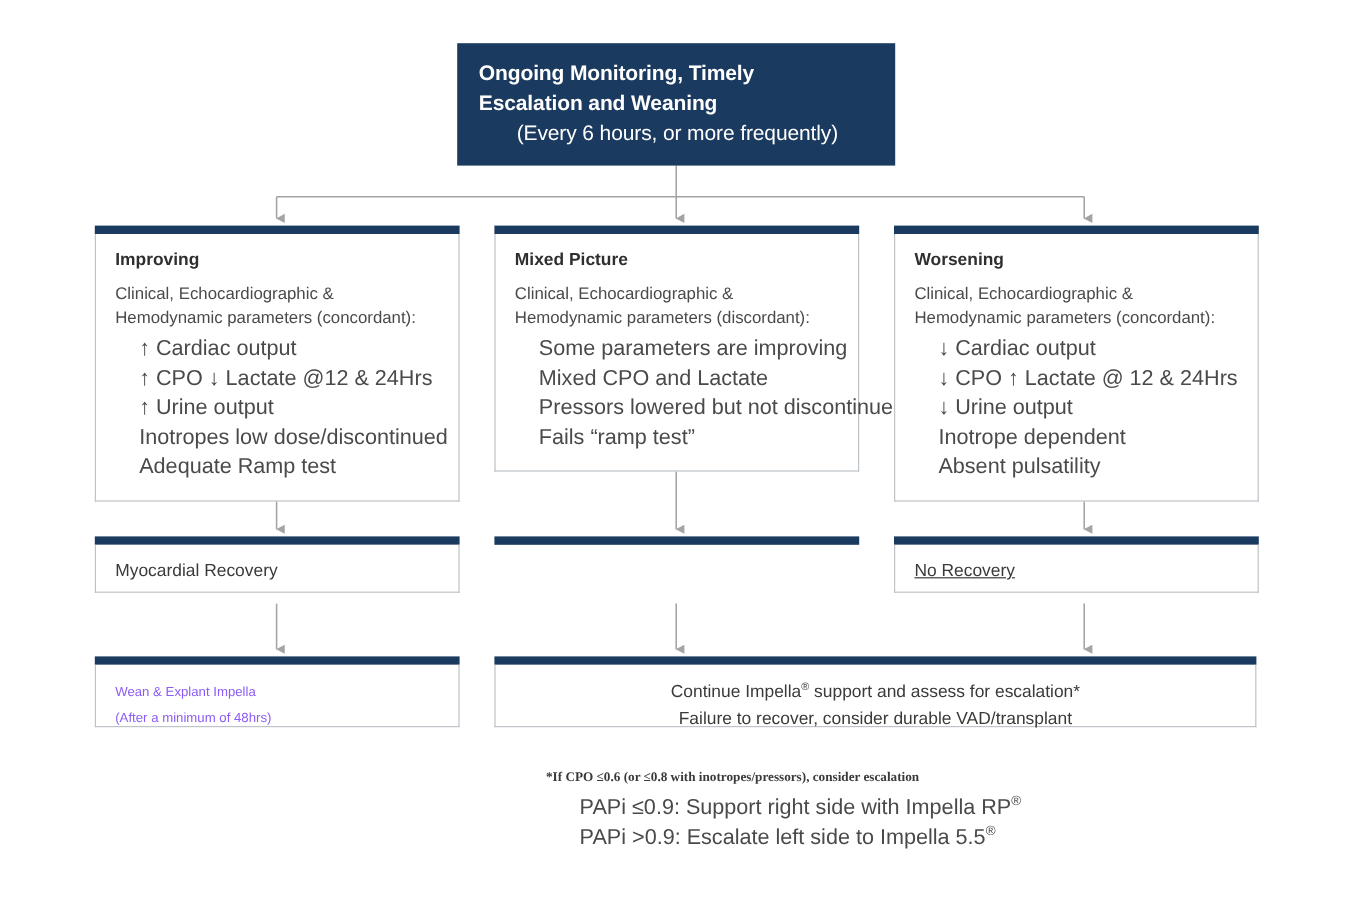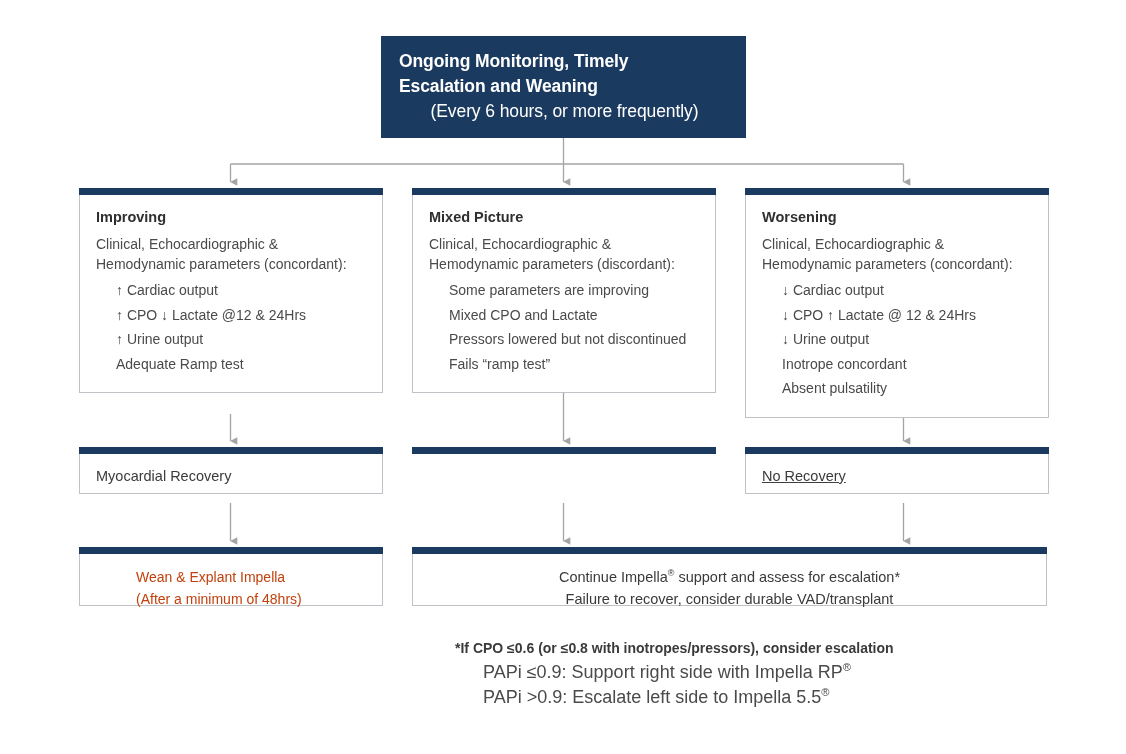--- a/index.html
+++ b/index.html
@@ -74,21 +74,21 @@
     line-height: 20px;
     color: #4a4a4a;
     margin-bottom: 4px;
   }
   .crit ul {
     list-style: none;
     margin: 0;
     padding: 0 0 0 20px;
   }
   .crit ul li {
-    font-size: 14px;
+    font-size: 18px;
     line-height: 24.5px;
     color: #4a4a4a;
     white-space: nowrap;
   }
 
   #crit-improving { left: 79px; top: 188px; }
   #crit-mixed     { left: 412px; top: 188px; }
   #crit-worsening { left: 745px; top: 188px; }
 
   
@@ -105,24 +105,23 @@
   #recov-myocardial { left: 79px; top: 447px; border-radius: 18px; }
   #recov-inadequate { left: 412px; top: 447px; }
   #recov-none       { left: 745px; top: 447px; text-decoration: underline; }
 
   
   #out-wean {
     left: 79px; top: 547px; width: 304px;
   }
   #out-wean .body { padding: 12px 16px 12px 16px; height: 52px; }
   #out-wean .ln {
-    font-size: 14px;
+    font-size: 11px;
     line-height: 22px;
-    color: #c2410c;
-    margin-left: 40px;
+    color: #8b5cf6;
   }
   #out-continue {
     left: 412px; top: 547px; width: 635px;
   }
   #out-continue .body {
     padding: 12px 16px 12px 16px;
     height: 52px;
     text-align: center;
   }
   #out-continue .ln {
@@ -132,24 +131,25 @@
   }
 
   
   #footnote {
     position: absolute;
     left: 455px;
     top: 636px;
     width: 600px;
   }
   #footnote .fn-main {
-    font-size: 14px;
+    font-size: 11px;
     font-weight: bold;
     color: #3a3a3a;
     line-height: 24px;
+    font-family: Liberation Serif, serif;
   }
   #footnote .fn-sub {
     font-size: 18px;
     color: #4a4a4a;
     line-height: 25px;
     padding-left: 28px;
   }
 
   sup.reg {
     font-size: 0.62em;
@@ -205,20 +205,21 @@
 
   <div class="node crit" id="crit-improving">
     <div class="capbar"></div>
     <div class="body">
       <div class="title">Improving</div>
       <div class="sub">Clinical, Echocardiographic &amp; Hemodynamic parameters (concordant):</div>
       <ul>
         <li>↑ Cardiac output</li>
         <li>↑ CPO ↓ Lactate @12 &amp; 24Hrs</li>
         <li>↑ Urine output</li>
+        <li>Inotropes low dose/discontinued</li>
         <li>Adequate Ramp test</li>
       </ul>
     </div>
   </div>
 
   <div class="node crit" id="crit-mixed">
     <div class="capbar"></div>
     <div class="body">
       <div class="title">Mixed Picture</div>
       <div class="sub">Clinical, Echocardiographic &amp; Hemodynamic parameters (discordant):</div>
@@ -233,21 +234,21 @@
 
   <div class="node crit" id="crit-worsening">
     <div class="capbar"></div>
     <div class="body">
       <div class="title">Worsening</div>
       <div class="sub">Clinical, Echocardiographic &amp; Hemodynamic parameters (concordant):</div>
       <ul>
         <li>↓ Cardiac output</li>
         <li>↓ CPO ↑ Lactate @ 12 &amp; 24Hrs</li>
         <li>↓ Urine output</li>
-        <li>Inotrope concordant</li>
+        <li>Inotrope dependent</li>
         <li>Absent pulsatility</li>
       </ul>
     </div>
   </div>
 
   <div class="node recov" id="recov-myocardial">
     <div class="capbar"></div>
     <div class="body">
       <div class="label">Myocardial Recovery</div>
     </div>

